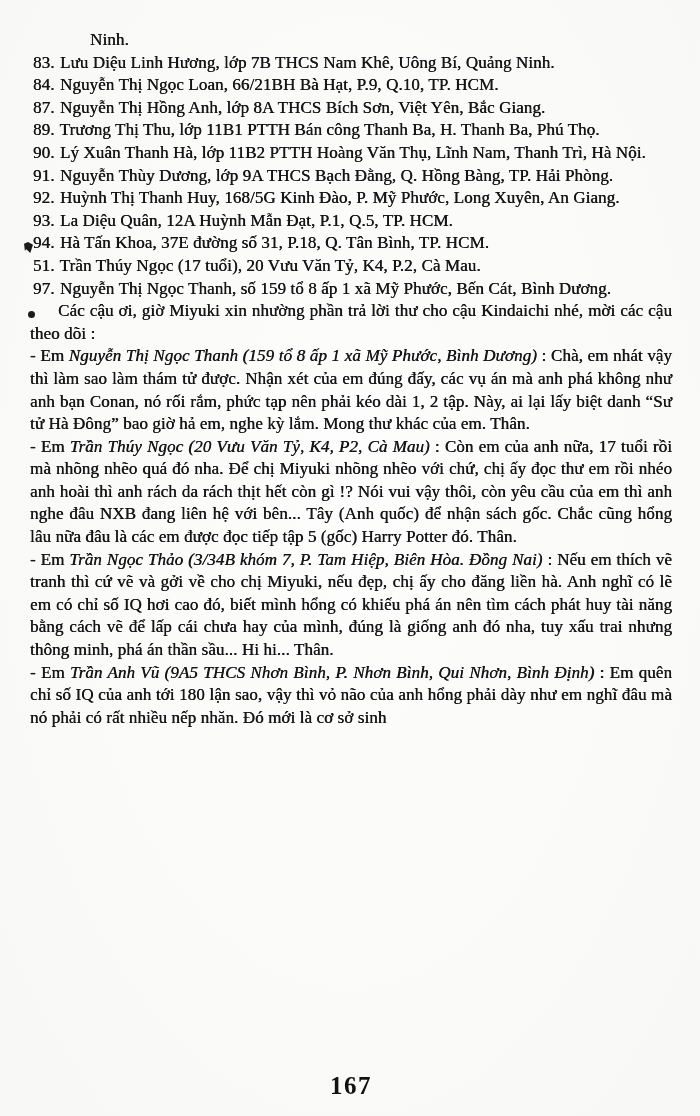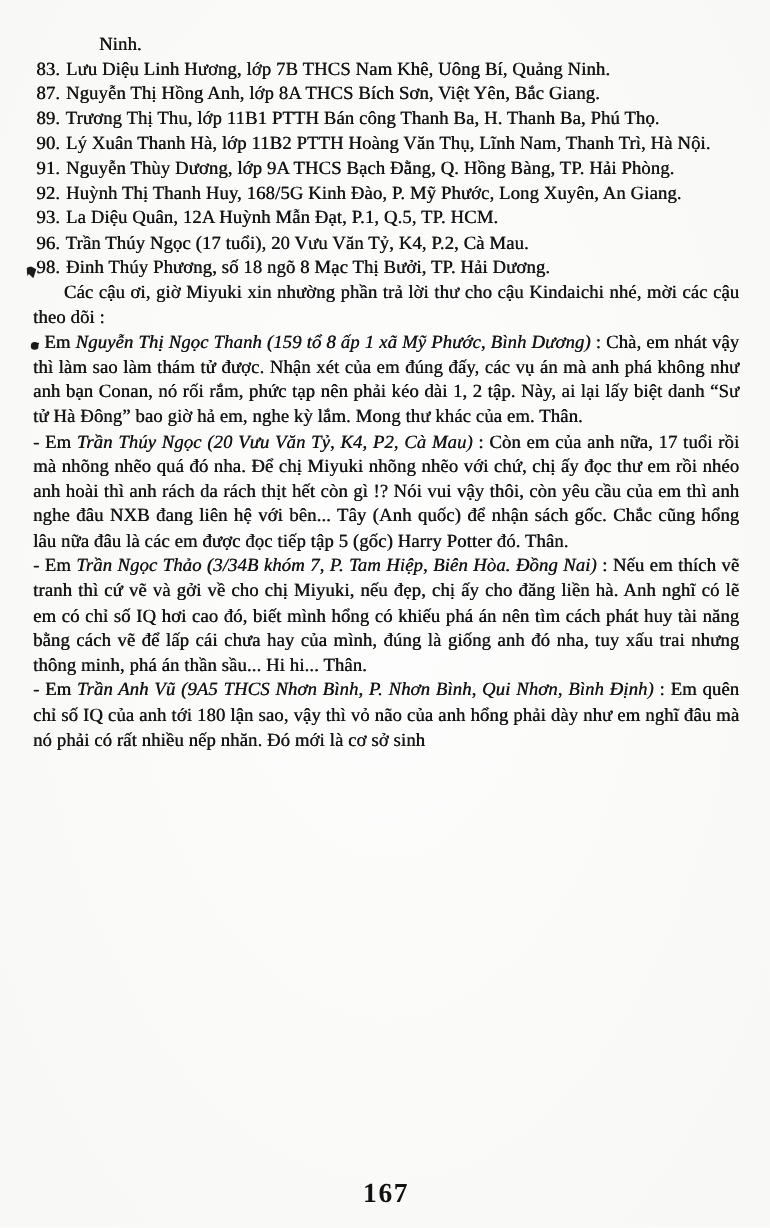--- a/index.html
+++ b/index.html
@@ -63,20 +63,24 @@
 
   <div class="content">
 
     <div class="carryover">Ninh.</div>
 
     <div class="entry">
       <span class="num">83.</span>
       <span>Lưu Diệu Linh Hương, lớp 7B THCS Nam Khê, Uông Bí, Quảng Ninh.</span>
     </div>
     <div class="entry">
+      <span class="num">84.</span>
+      <span>Nguyễn Thị Ngọc Loan, 66/21BH Bà Hạt, P.9, Q.10, TP. HCM.</span>
+    </div>
+    <div class="entry">
       <span class="num">87.</span>
       <span>Nguyễn Thị Hồng Anh, lớp 8A THCS Bích Sơn, Việt Yên, Bắc Giang.</span>
     </div>
     <div class="entry">
       <span class="num">89.</span>
       <span>Trương Thị Thu, lớp 11B1 PTTH Bán công Thanh Ba, H. Thanh Ba, Phú Thọ.</span>
     </div>
     <div class="entry">
       <span class="num">90.</span>
       <span>Lý Xuân Thanh Hà, lớp 11B2 PTTH Hoàng Văn Thụ, Lĩnh Nam, Thanh Trì, Hà Nội.</span>
@@ -87,26 +91,30 @@
     </div>
     <div class="entry">
       <span class="num">92.</span>
       <span>Huỳnh Thị Thanh Huy, 168/5G Kinh Đào, P. Mỹ Phước, Long Xuyên, An Giang.</span>
     </div>
     <div class="entry">
       <span class="num">93.</span>
       <span>La Diệu Quân, 12A Huỳnh Mẫn Đạt, P.1, Q.5, TP. HCM.</span>
     </div>
     <div class="entry">
-      <span class="num">96.</span>
+      <span class="num">94.</span>
+      <span>Hà Tấn Khoa, 37E đường số 31, P.18, Q. Tân Bình, TP. HCM.</span>
+    </div>
+    <div class="entry">
+      <span class="num">51.</span>
       <span>Trần Thúy Ngọc (17 tuổi), 20 Vưu Văn Tỷ, K4, P.2, Cà Mau.</span>
     </div>
     <div class="entry">
-      <span class="num">98.</span>
-      <span>Đinh Thúy Phương, số 18 ngõ 8 Mạc Thị Bưởi, TP. Hải Dương.</span>
+      <span class="num">97.</span>
+      <span>Nguyễn Thị Ngọc Thanh, số 159 tổ 8 ấp 1 xã Mỹ Phước, Bến Cát, Bình Dương.</span>
     </div>
 
     <p class="intro">Các cậu ơi, giờ Miyuki xin nhường phần trả lời thư cho cậu Kindaichi nhé, mời các cậu theo dõi :</p>
 
     <p class="reply"><span>- Em </span><i>Nguyễn Thị Ngọc Thanh (159 tổ 8 ấp 1 xã Mỹ Phước, Bình Dương)</i><span> : </span><span>Chà, em nhát vậy thì làm sao làm thám tử được. Nhận xét của em đúng đấy, các vụ án mà anh phá không như anh bạn Conan, nó rối rắm, phức tạp nên phải kéo dài 1, 2 tập. Này, ai lại lấy biệt danh “Sư tử Hà Đông” bao giờ hả em, nghe kỳ lắm. Mong thư khác của em. Thân.</span></p>
 
     <p class="reply"><span>- Em </span><i>Trần Thúy Ngọc (20 Vưu Văn Tỷ, K4, P2, Cà Mau)</i><span> : </span><span>Còn em của anh nữa, 17 tuổi rồi mà nhõng nhẽo quá đó nha. Để chị Miyuki nhõng nhẽo với chứ, chị ấy đọc thư em rồi nhéo anh hoài thì anh rách da rách thịt hết còn gì !? Nói vui vậy thôi, còn yêu cầu của em thì anh nghe đâu NXB đang liên hệ với bên... Tây (Anh quốc) để nhận sách gốc. Chắc cũng hổng lâu nữa đâu là các em được đọc tiếp tập 5 (gốc) Harry Potter đó. Thân.</span></p>
 
     <p class="reply"><span>- Em </span><i>Trần Ngọc Thảo (3/34B khóm 7, P. Tam Hiệp, Biên Hòa. Đồng Nai)</i><span> : </span><span>Nếu em thích vẽ tranh thì cứ vẽ và gởi về cho chị Miyuki, nếu đẹp, chị ấy cho đăng liền hà. Anh nghĩ có lẽ em có chỉ số IQ hơi cao đó, biết mình hổng có khiếu phá án nên tìm cách phát huy tài năng bằng cách vẽ để lấp cái chưa hay của mình, đúng là giống anh đó nha, tuy xấu trai nhưng thông minh, phá án thần sầu... Hi hi... Thân.</span></p>
 

